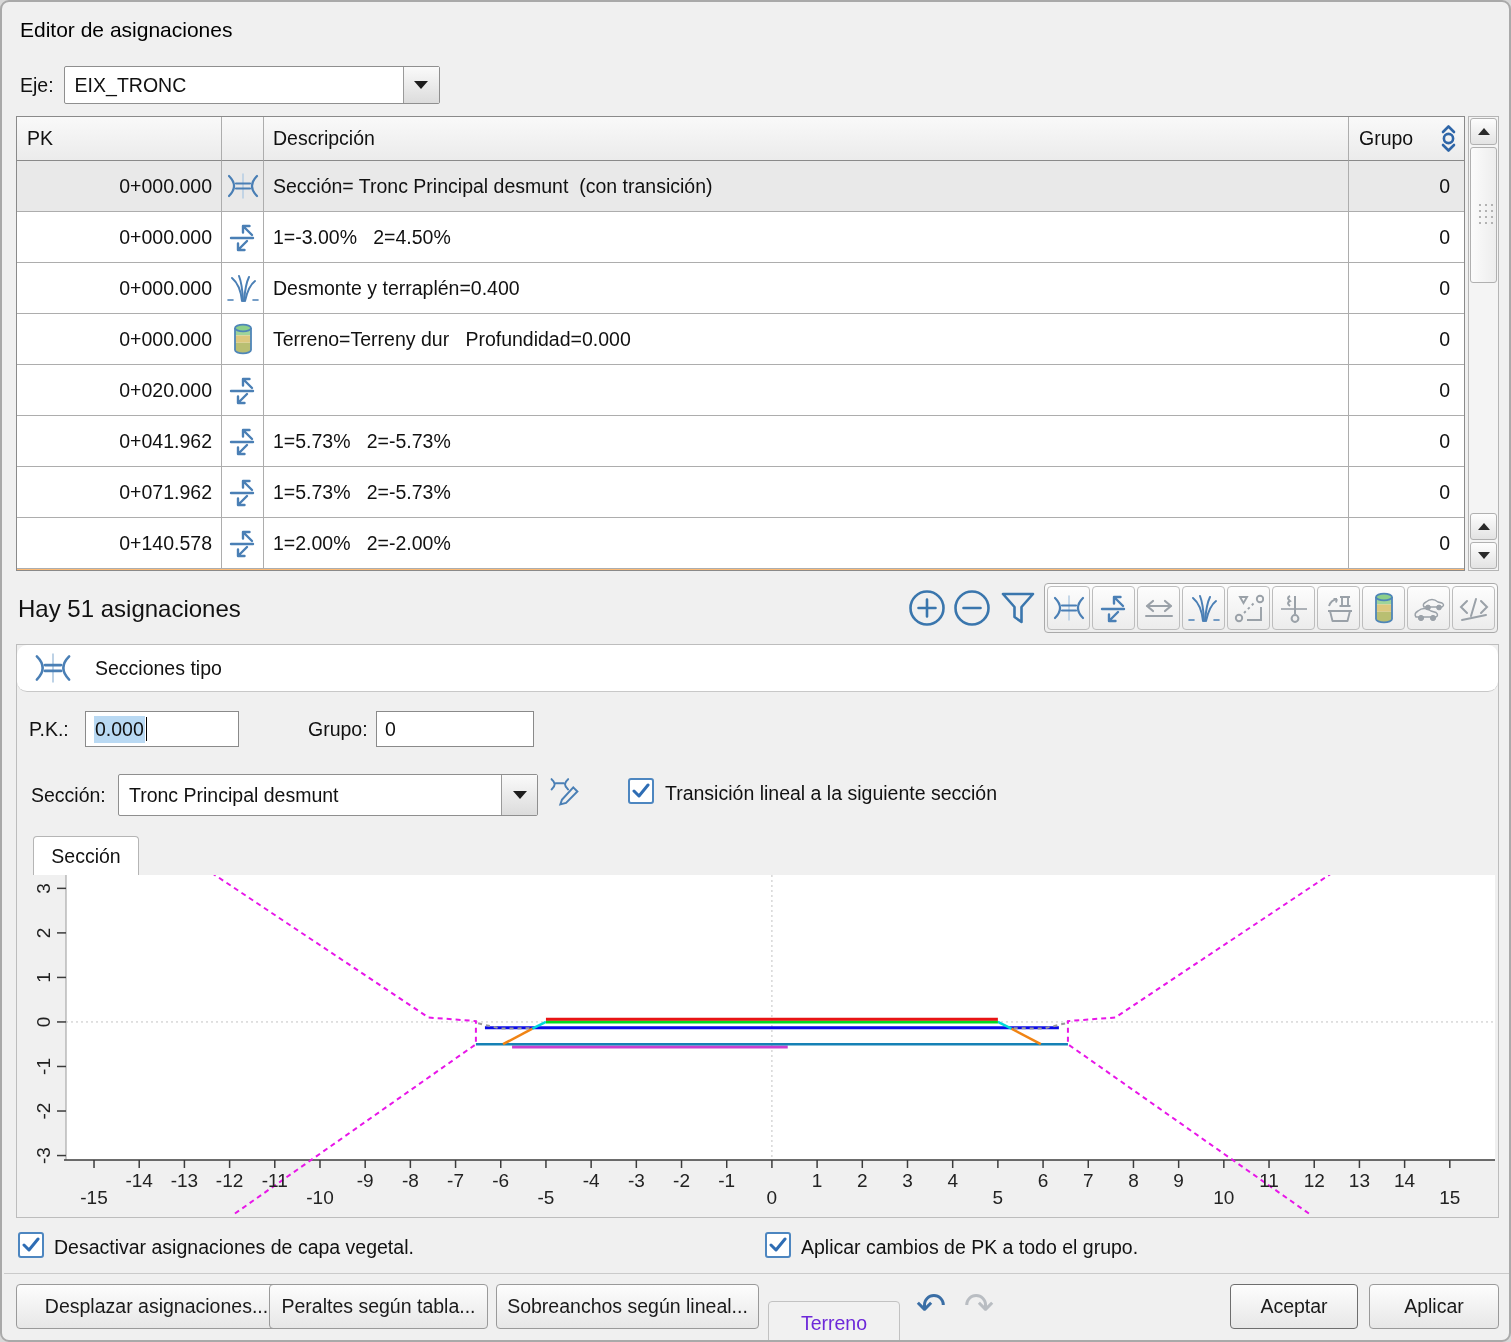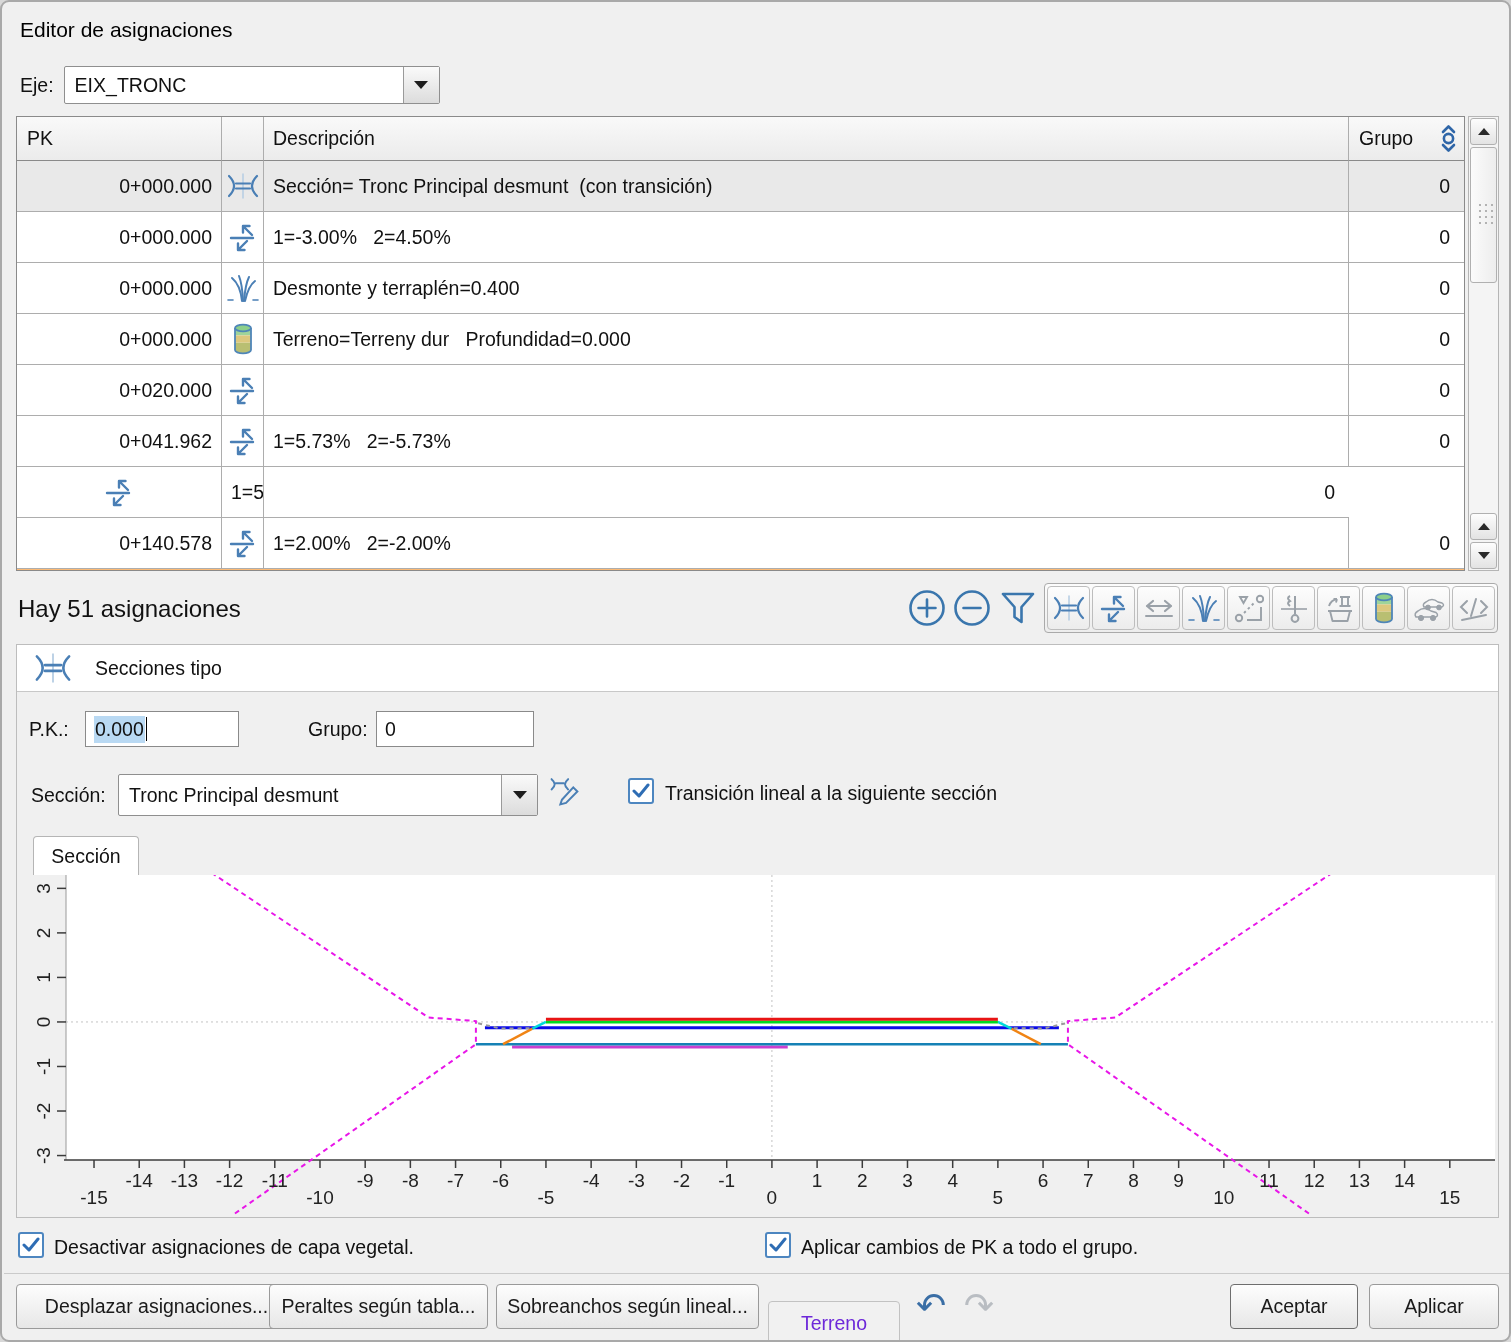--- a/index.html
+++ b/index.html
@@ -39,21 +39,21 @@
   .sthumb .grip{position:absolute;left:6px;top:54px;width:16px;height:26px;background-image:radial-gradient(#b2b2b2 1.2px,transparent 1.3px);background-size:6px 6px;}
   .tri-up-s{width:0;height:0;border-left:6px solid transparent;border-right:6px solid transparent;border-bottom:7px solid #2a2a2a;}
   .tri-dn-s{width:0;height:0;border-left:6px solid transparent;border-right:6px solid transparent;border-top:7px solid #2a2a2a;}
   
   .status{left:16px;top:593px;font-size:24px;text-align:right;}
   .tb-plain{display:flex;align-items:center;justify-content:center;cursor:pointer;}
   .tb-group{left:1042px;top:581px;width:454px;height:50px;border:1px solid #aaa;border-radius:4px;background:linear-gradient(#fcfcfc,#ededed);display:flex;align-items:center;gap:2px;padding:2px;}
   .tb-btn{width:43px;height:44px;border:1px solid #bdbdbd;border-radius:4px;background:linear-gradient(#fdfdfd,#ececec);display:flex;align-items:center;justify-content:center;}
   
   .wrapper{left:14px;top:642px;width:1483px;height:574px;border:1px solid #bdbdbd;background:#f0f0f0;}
-  .secbar{position:absolute;left:0;top:0;width:100%;height:47px;background:#fff;border-bottom:1px solid #c8c8c8;display:flex;align-items:center;gap:22px;padding-left:16px;font-size:19.5px;}
+  .secbar{position:absolute;left:0;top:0;width:100%;height:47px;background:#fff;border-bottom:1px solid #c8c8c8;display:flex;align-items:center;gap:22px;padding-left:16px;font-size:19.5px;border-radius:10px;}
   .field-lbl{position:absolute;font-size:19.5px;}
   .input{position:absolute;height:36px;background:#fff;border:1px solid #8a8a8a;border-radius:0;display:flex;align-items:center;padding-left:8px;font-size:19.5px;}
   .sel-txt{background:#b9d9f3;padding:2px 1px;}
   .caret{display:inline-block;width:1.5px;height:24px;background:#000;margin-left:1px;}
   .checkbox{position:absolute;width:26px;height:26px;background:#fff;border:2px solid #4d86c0;border-radius:3px;display:flex;align-items:center;justify-content:center;}
   .check-lbl{position:absolute;font-size:19.5px;}
   
   .tab{position:absolute;font-size:19.5px;display:flex;align-items:center;justify-content:center;border:1px solid #b5b5b5;border-bottom:none;border-radius:4px 4px 0 0;}
   .tab.active{background:#fff;height:39px;z-index:2;}
   .tab.inactive{background:linear-gradient(#f6f6f6,#e4e4e4);height:52px;margin-top:40px;}
@@ -240,20 +240,21 @@
       <div class="tcell c-pk">0+041.962</div>
       <div class="tcell c-ic">
           <svg width="28" height="31" viewBox="0 0 28 31">
             <use href="#ic-slope"></use>
           </svg>
         </div>
       <div class="tcell c-desc">1=5.73%   2=-5.73%</div>
       <div class="tcell c-grp">0</div>
     </div>
     <div class="trow">
+      <div class="tcell c-pk">0+071.962</div>
       <div class="tcell c-ic">
           <svg width="28" height="31" viewBox="0 0 28 31">
             <use href="#ic-slope"></use>
           </svg>
         </div>
       <div class="tcell c-desc">1=5.73%   2=-5.73%</div>
       <div class="tcell c-grp">0</div>
     </div>
     <div class="trow">
       <div class="tcell c-pk">0+140.578</div>

